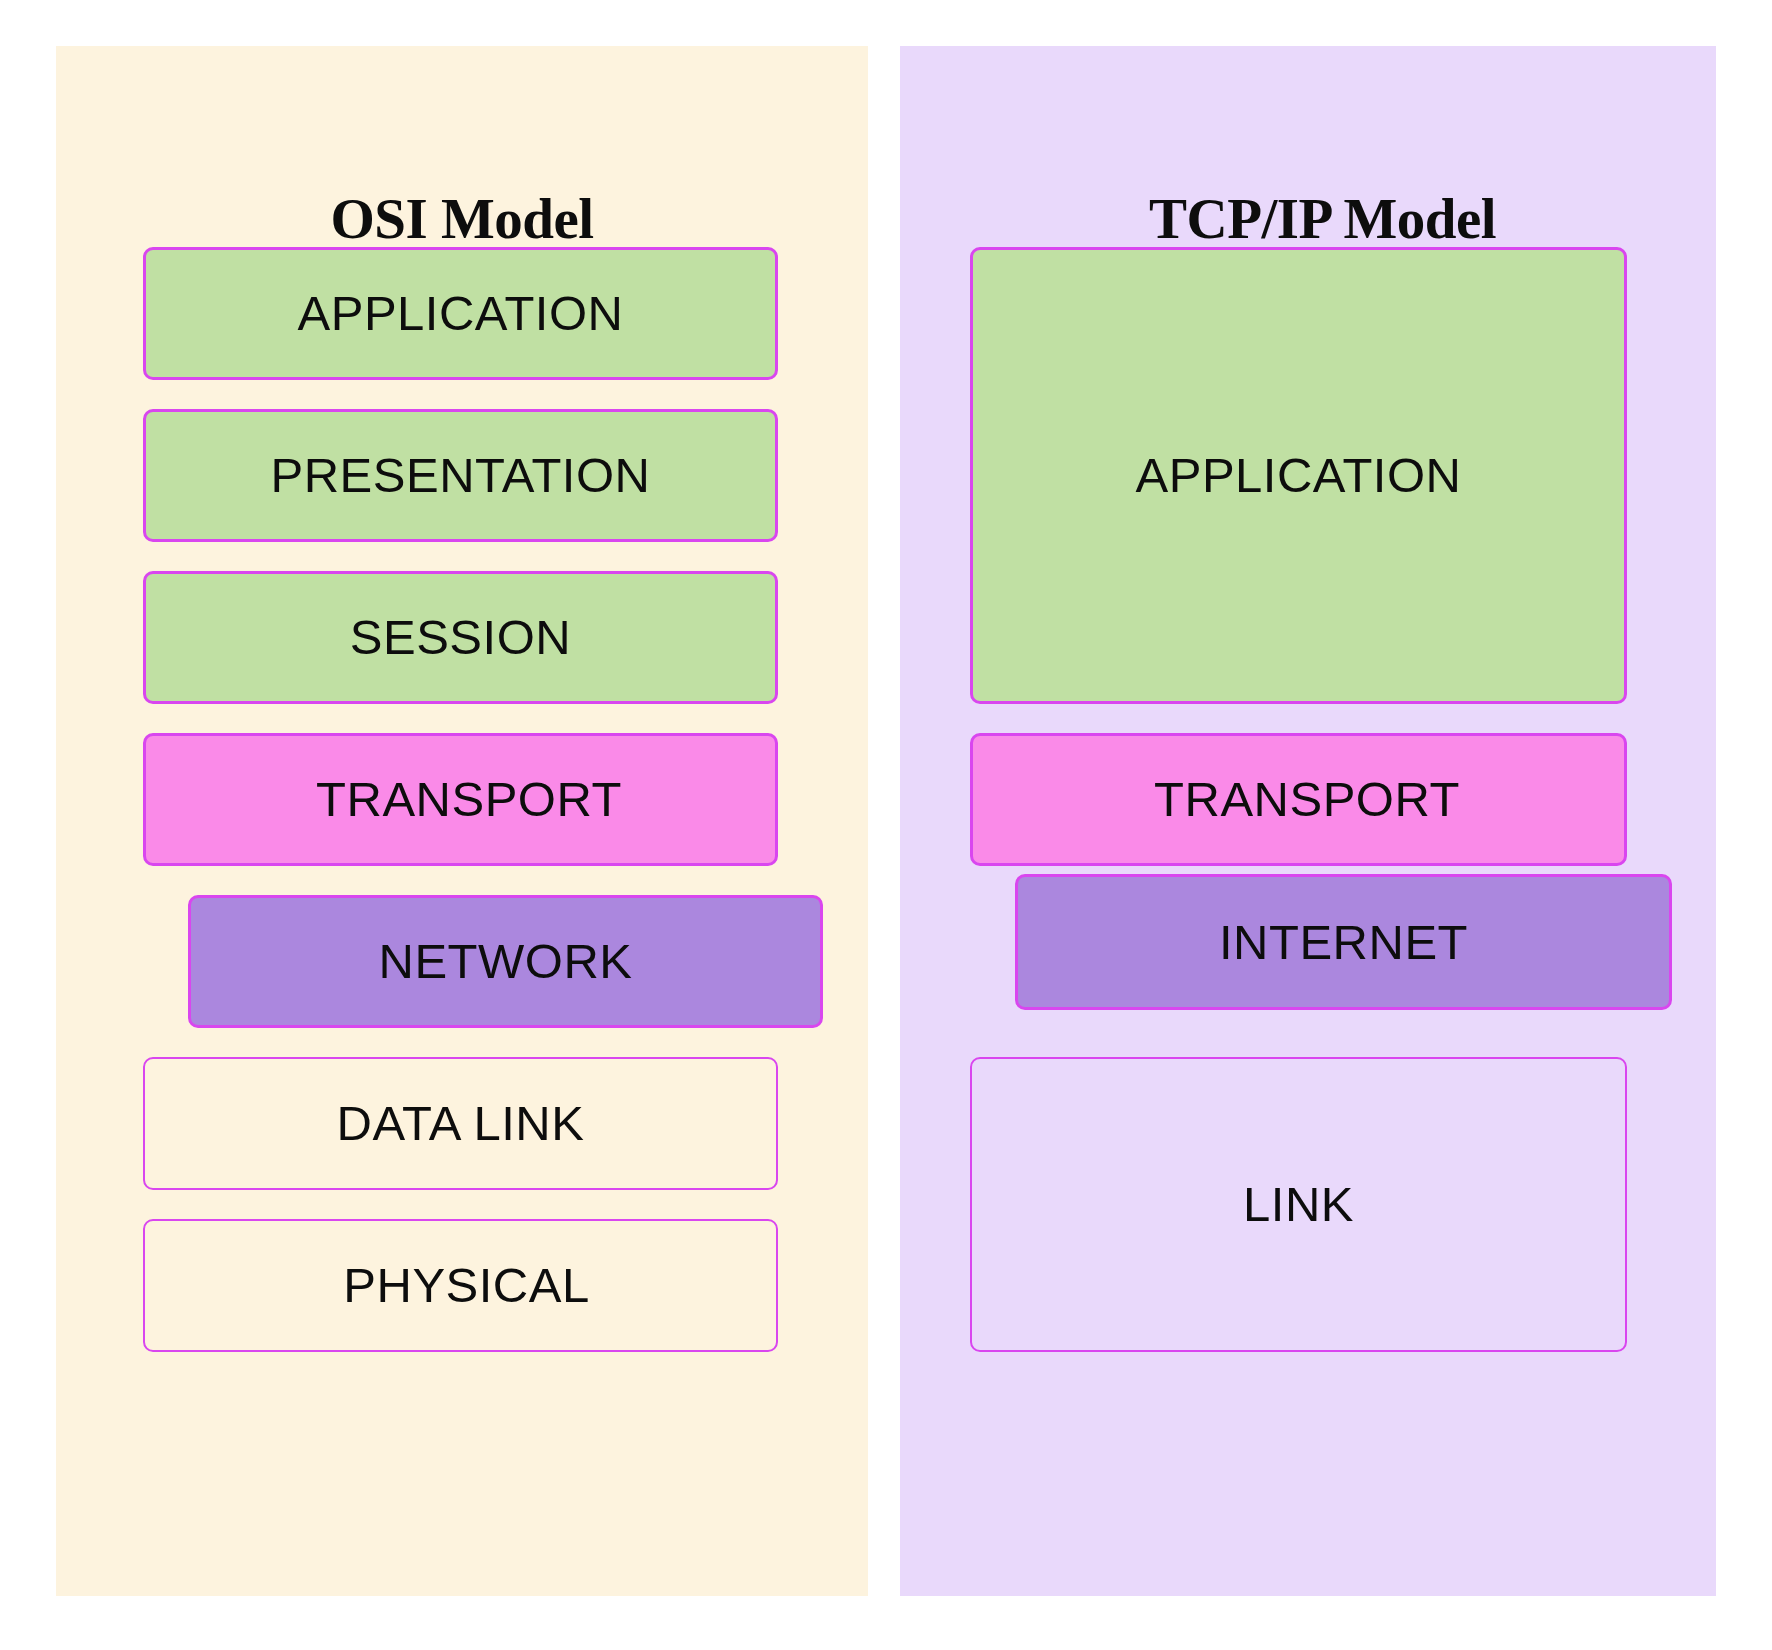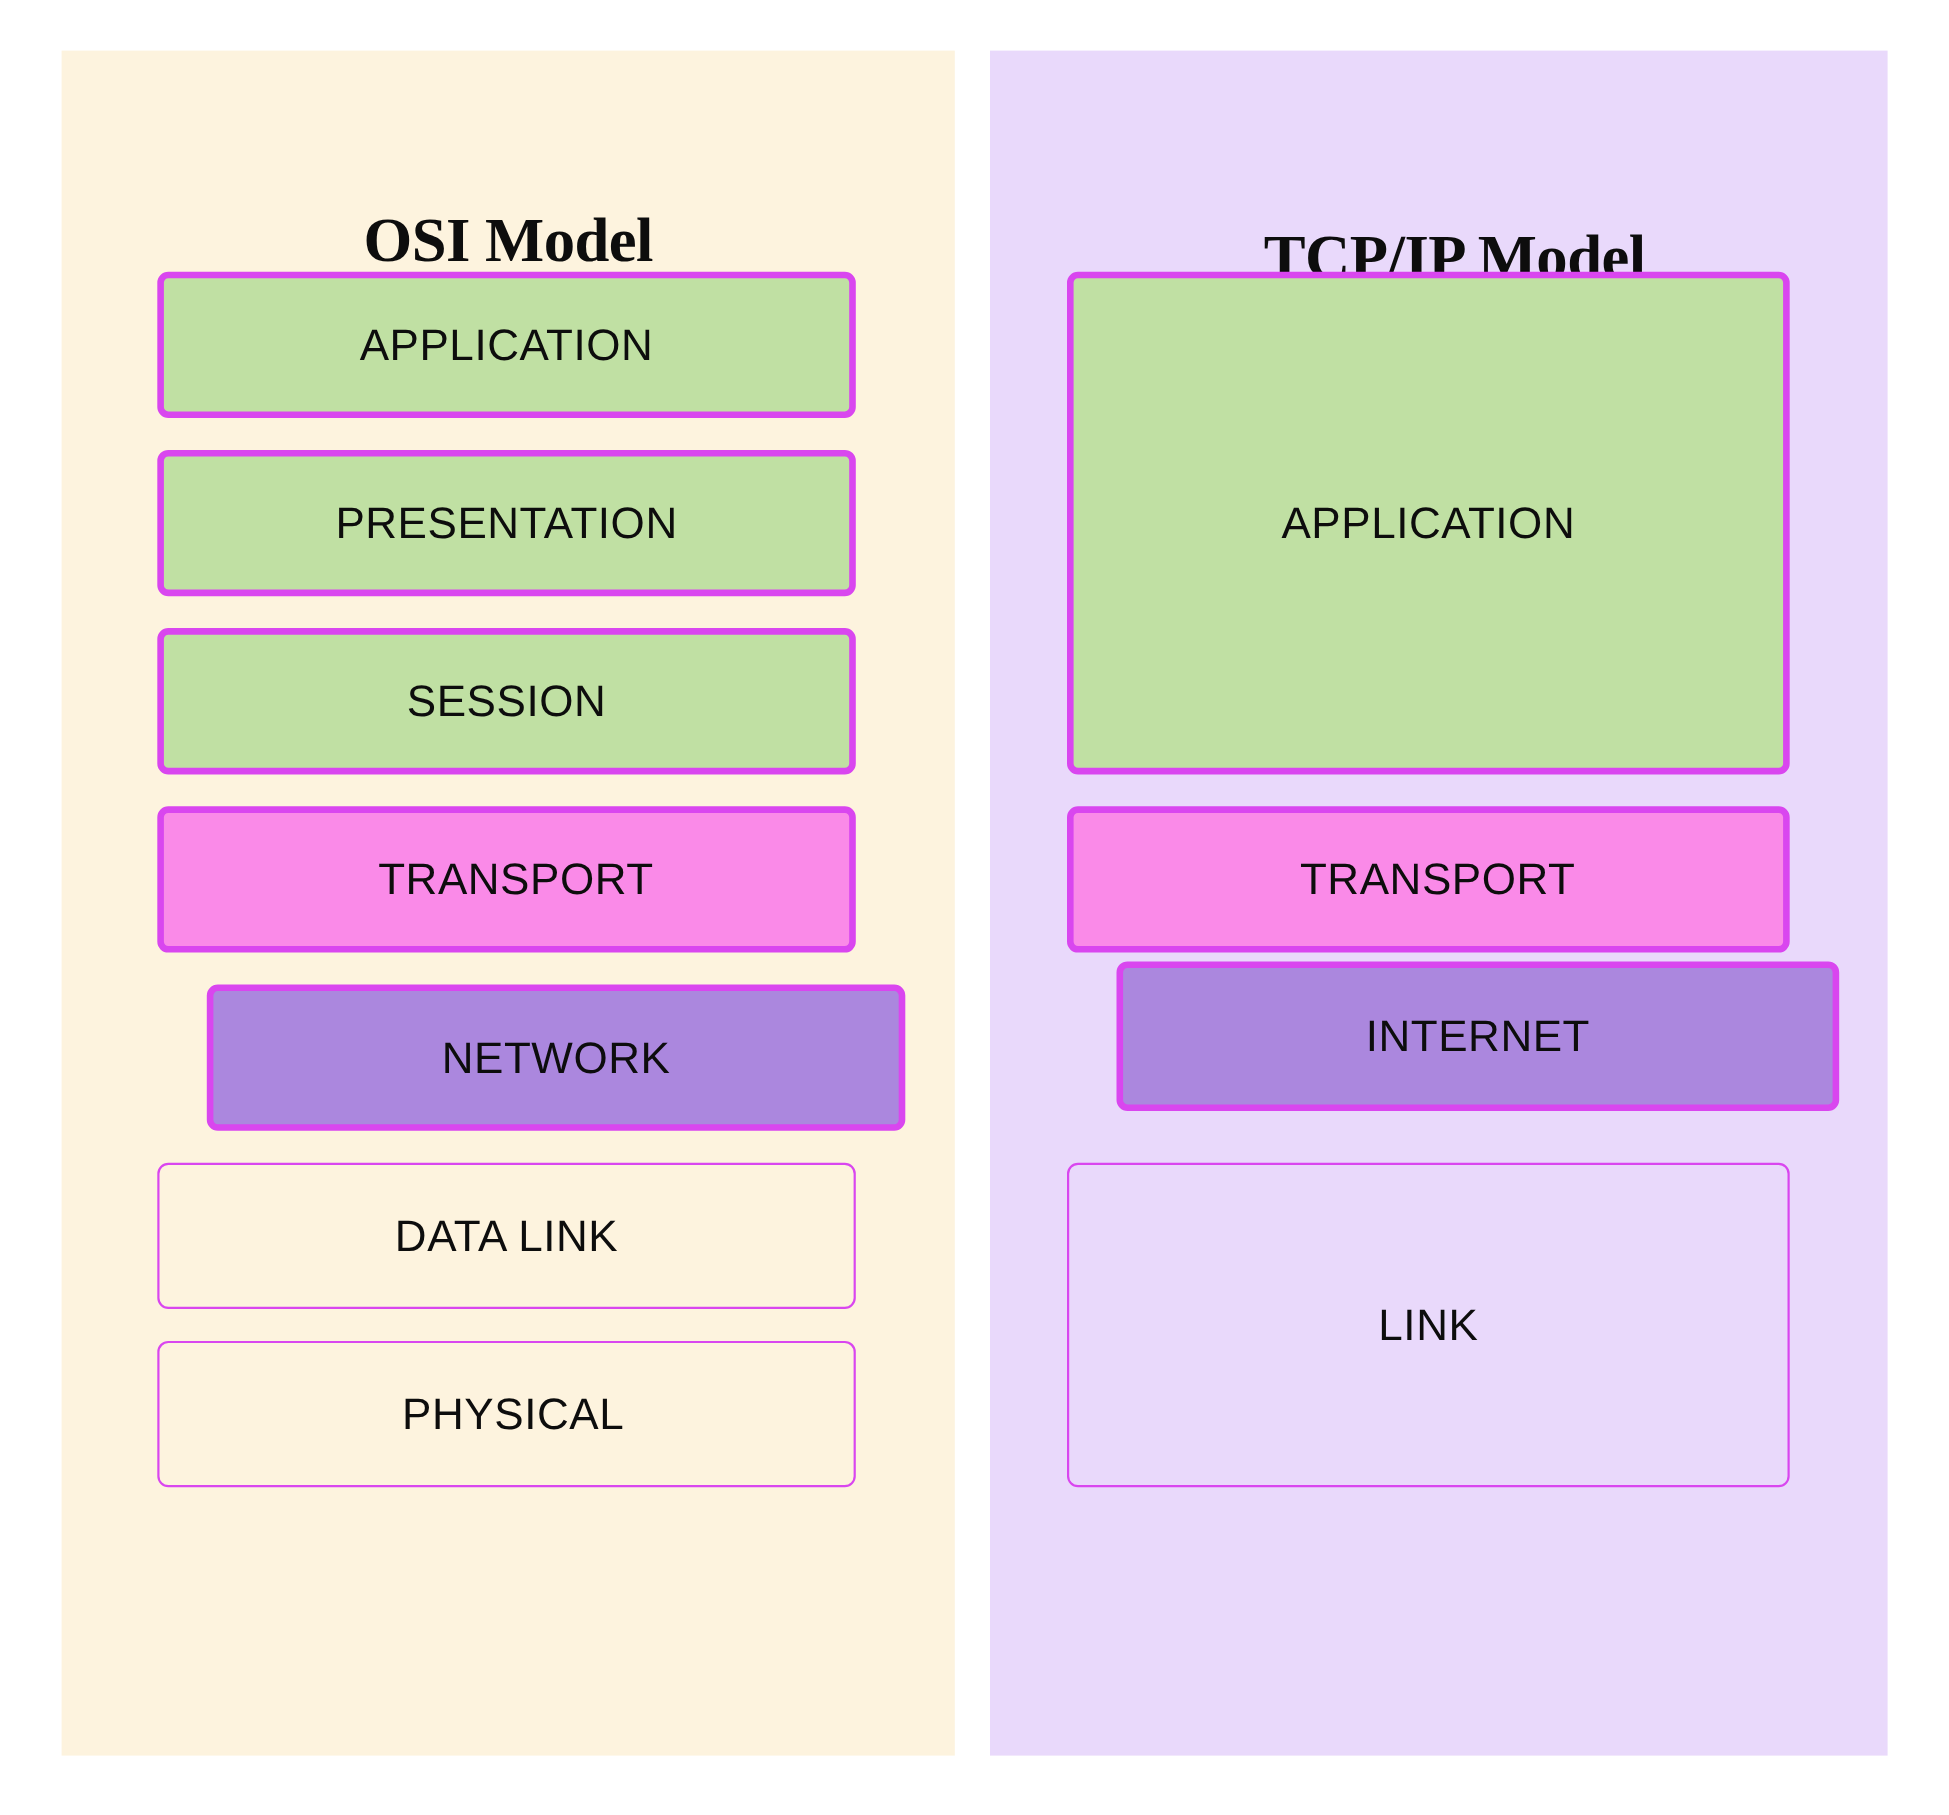--- a/index.html
+++ b/index.html
@@ -45,33 +45,33 @@
     left: 0;
     right: 0;
     text-align: center;
     font-size: 57px;
     font-weight: bold;
     color: #0d0d0d;
     letter-spacing: -0.5px;
     font-family: Liberation Serif, serif;
   }
   .panel-osi .panel-title { top: 102px; }
-  .panel-tcpip .panel-title { top: 118px; padding-left: 29px; }
+  .panel-tcpip .panel-title { top: 102px; padding-left: 29px; }
 
   
   .layer {
     position: absolute;
     box-sizing: border-box;
-    border: 6px solid #d946ef;
+    border: 3px solid #d946ef;
     border-radius: 10px;
     display: flex;
     align-items: center;
     justify-content: center;
     color: #0d0d0d;
-    font-size: 40px;
+    font-size: 49px;
     font-weight: 400;
     letter-spacing: 0.5px;
     line-height: 1;
   }
   .layer.thin {
     border-width: 2px;
   }
 
   
   .panel-osi .layer {

